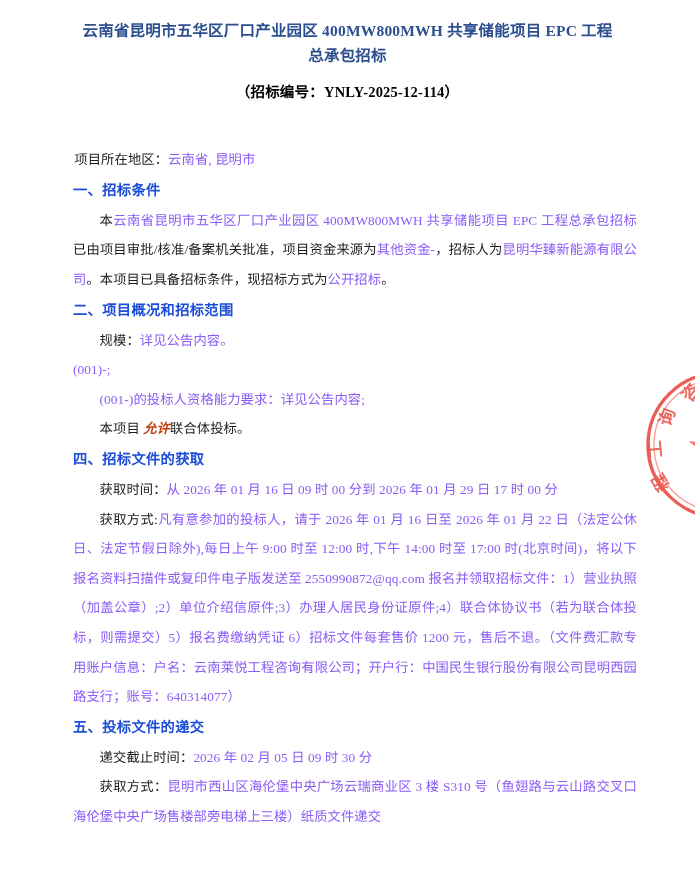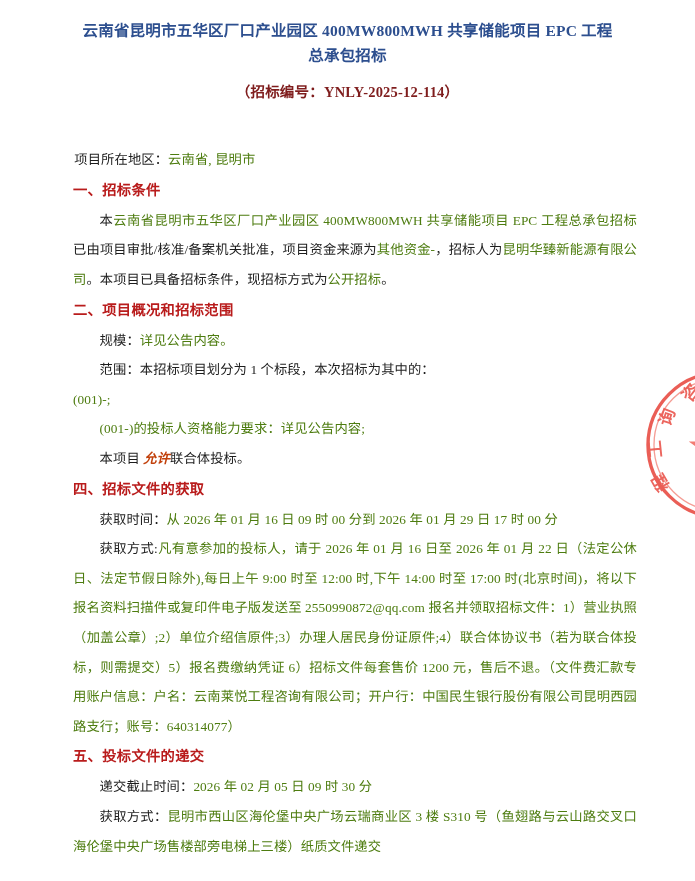--- a/index.html
+++ b/index.html
@@ -35,21 +35,21 @@
     text-align: center;
     color: #2d4f8f;
     letter-spacing: 0.2px;
   }
   .doc-subtitle {
     margin: 0;
     padding: 12px 78px 0 78px;
     font-size: 14.5px;
     font-weight: bold;
     text-align: center;
-    color: #7f1d1d;
+    color: #000000;
     letter-spacing: 0.2px;
   }
   .doc-subtitle .code {
     font-family: "Liberation Serif", "DejaVu Serif", serif;
   }
 
   
   .body-wrap {
     padding: 0 58px 0 73px;
     margin-top: 44px;
@@ -64,26 +64,26 @@
     color: #1d1d1d;
     letter-spacing: 0.1px;
   }
   p.indent-2em { text-indent: 2em; }
 
   h2.sec {
     margin: 0;
     font-size: 14.3px;
     font-weight: bold;
     line-height: 31px;
-    color: #b91c1c;
+    color: #1d4ed8;
     letter-spacing: 0.3px;
   }
 
   .blue {
-    color: #4d7c0f;
+    color: #8b5cf6;
   }
   .blue-i {
     color: #c2410c;
     font-style: italic;
     font-weight: bold;
   }
 
   
   .seal {
     position: absolute;
@@ -114,23 +114,20 @@
     </p>
 
     <h2 class="sec">一、招标条件</h2>
     <p class="line indent-2em">
       <span>本</span><span class="blue">云南省昆明市五华区厂口产业园区 400MW800MWH 共享储能项目 EPC 工程总承包招标</span><span>已由项目审批/核准/备案机关批准，项目资金来源为</span><span class="blue">其他资金-</span><span>，招标人为</span><span class="blue">昆明华臻新能源有限公司</span><span>。本项目已具备招标条件，现招标方式为</span><span class="blue">公开招标</span><span>。</span>
     </p>
 
     <h2 class="sec">二、项目概况和招标范围</h2>
     <p class="line indent-2em">
       <span>规模：</span><span class="blue">详见公告内容。</span>
-    </p>
-    <p class="line indent-2em">
-      <span>范围：</span><span>本招标项目划分为 1 个标段，本次招标为其中的：</span>
     </p>
     <p class="line" style="text-indent:0;">
       <span class="blue">(001)-;</span>
     </p>
 
     <p class="line indent-2em">
       <span class="blue">(001-)的投标人资格能力要求：详见公告内容;</span>
     </p>
     <p class="line indent-2em">
       <span>本项目 </span><span class="blue-i">允许</span><span>联合体投标。</span>

